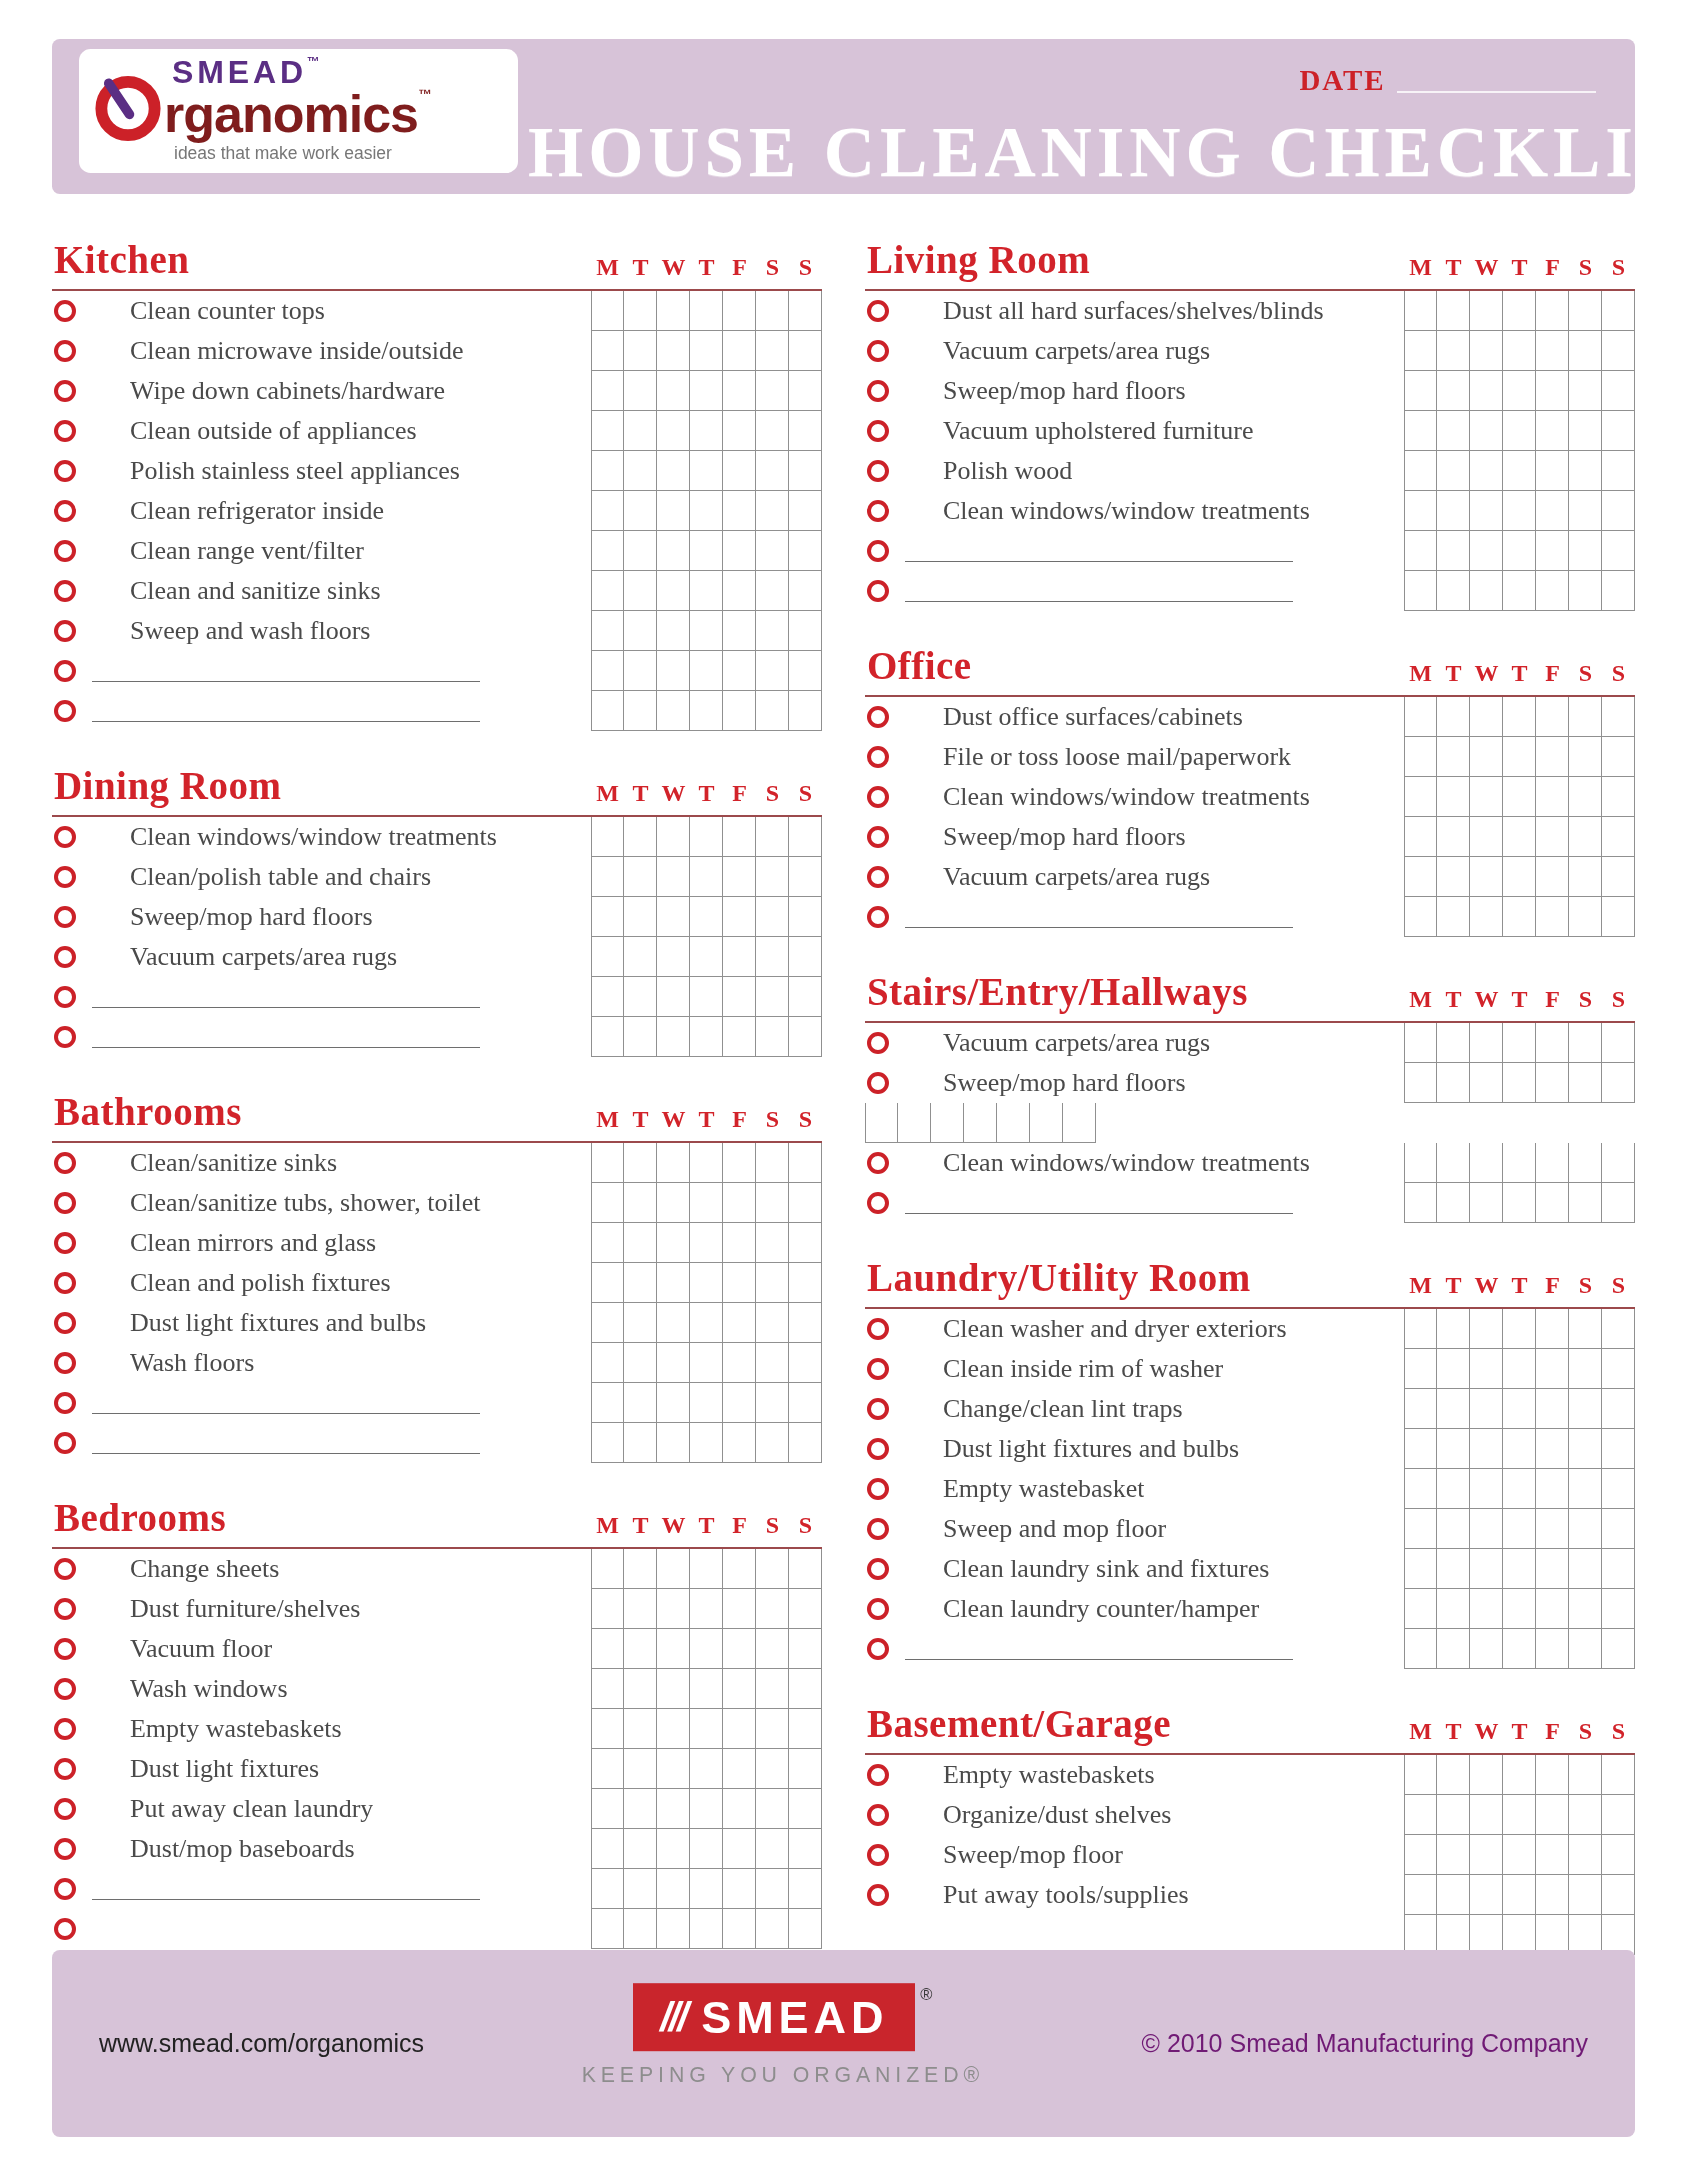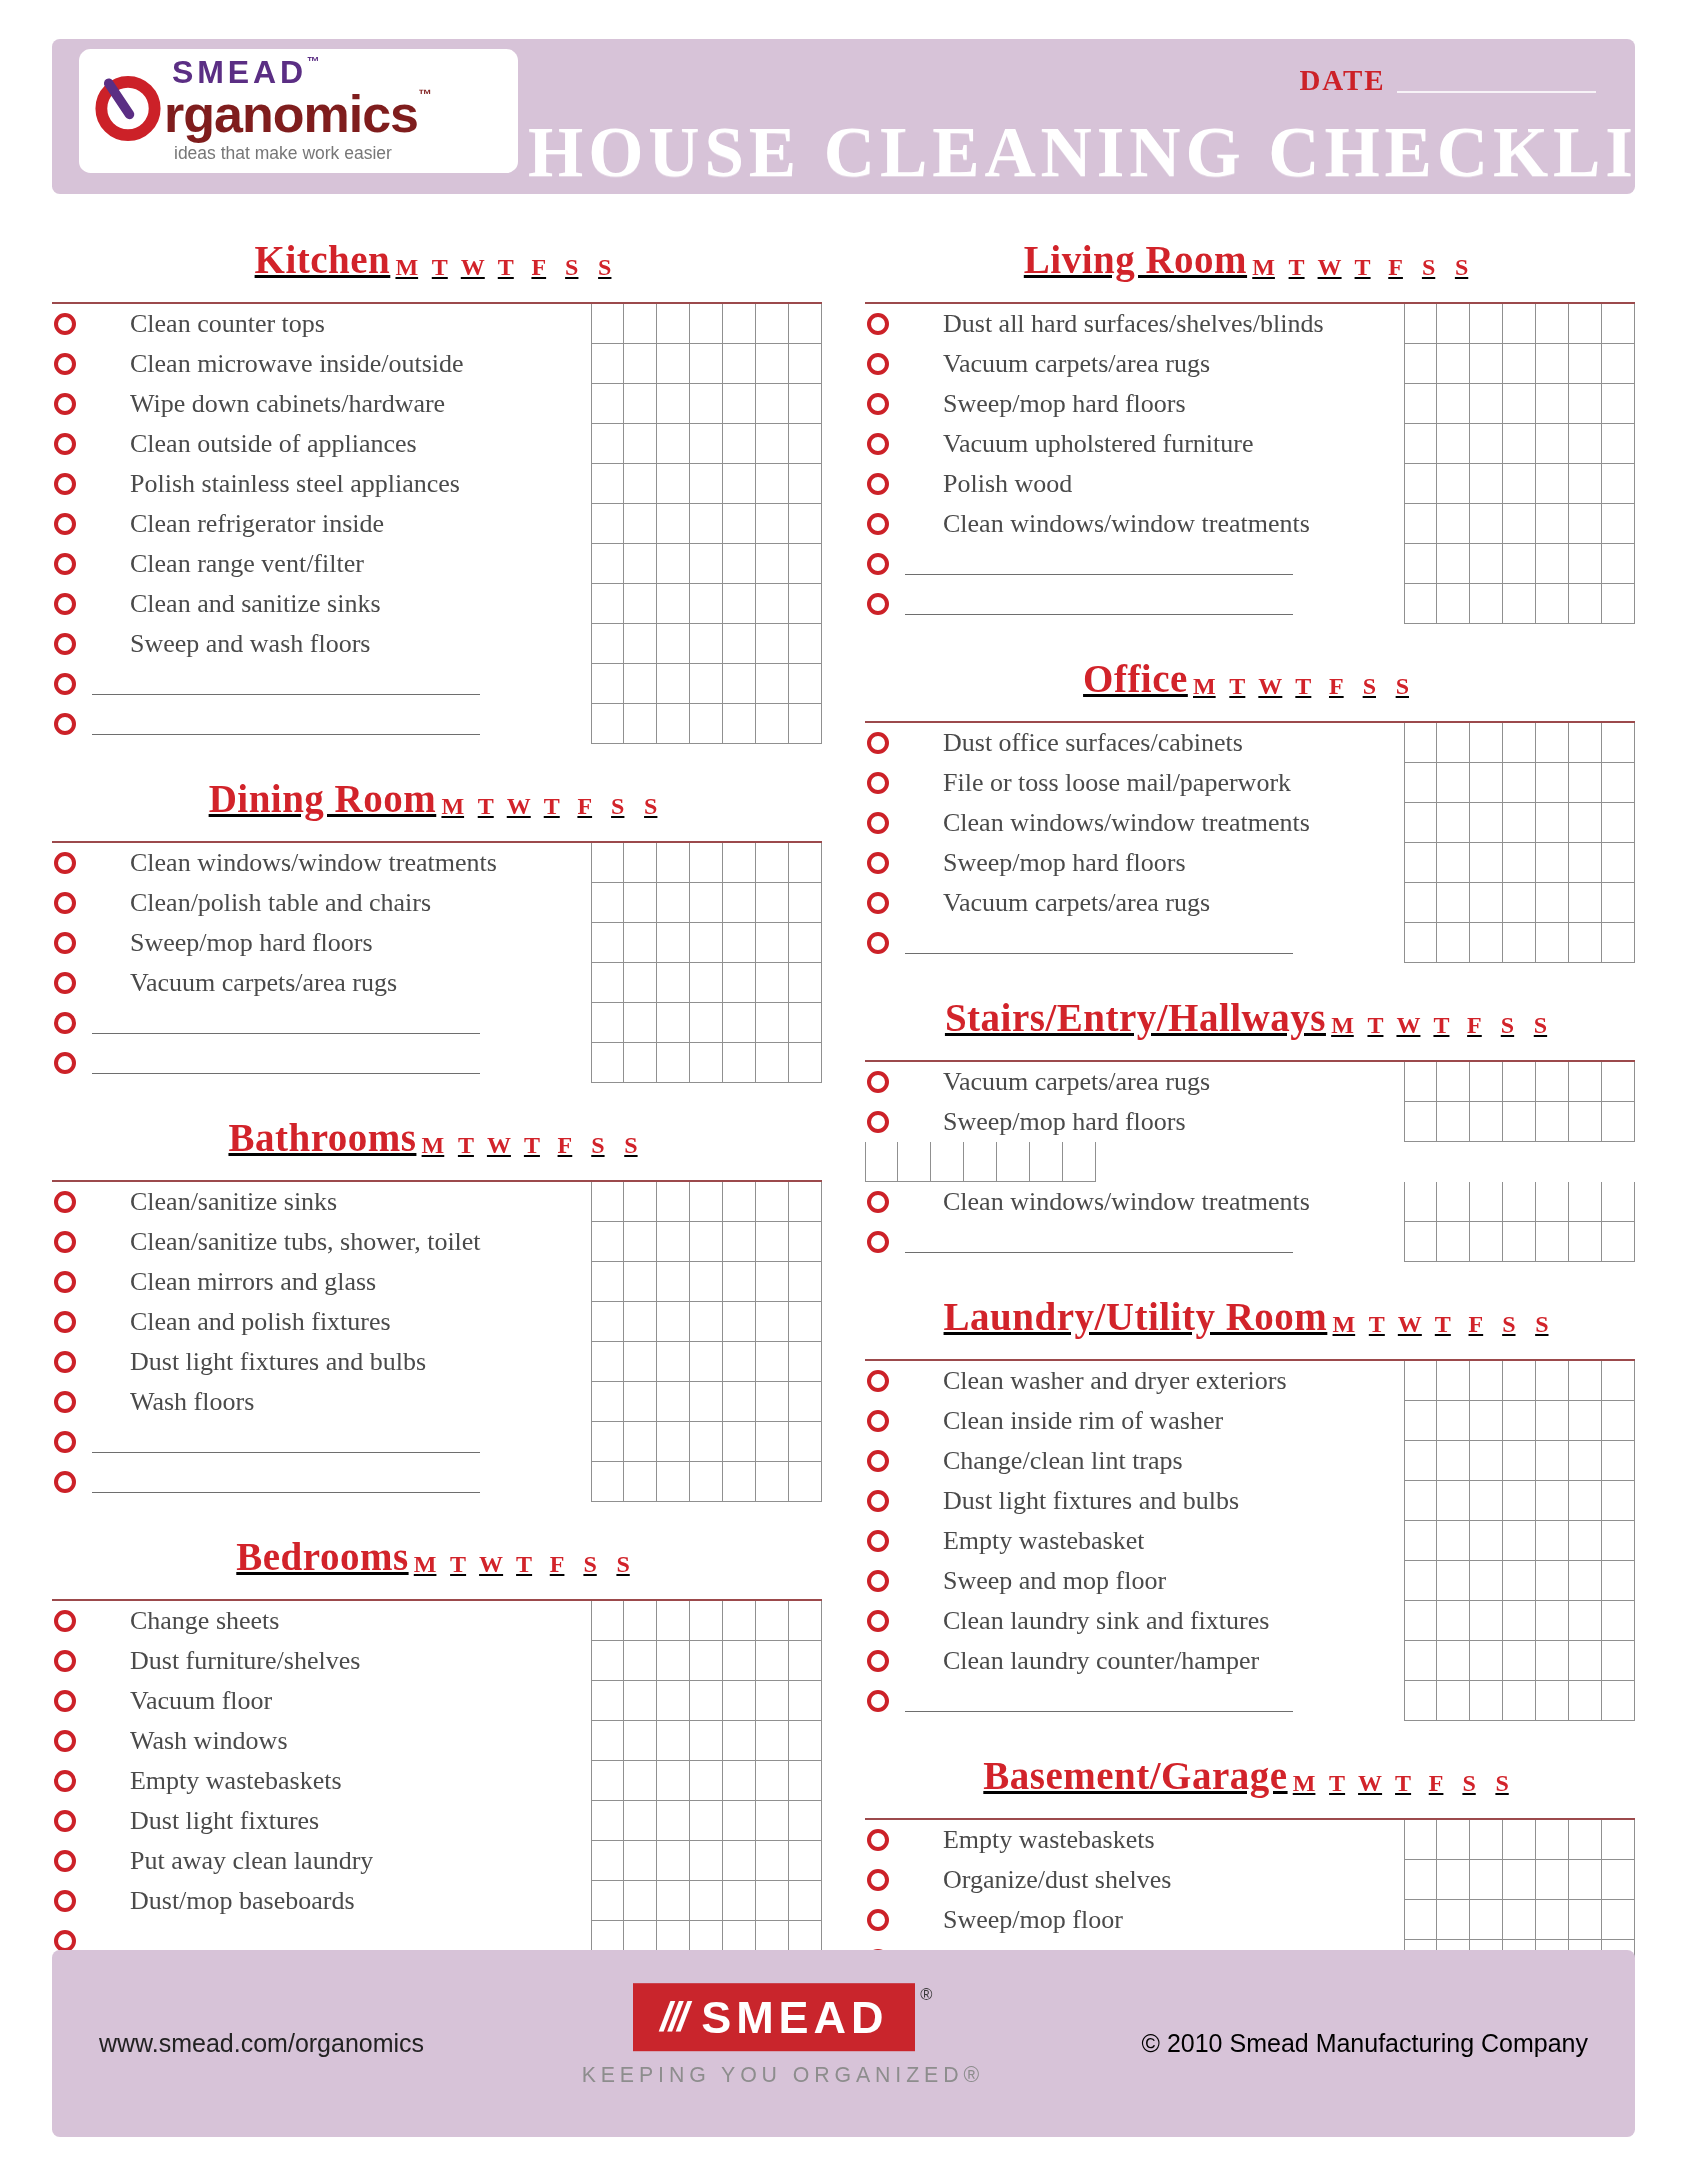--- a/index.html
+++ b/index.html
@@ -16,21 +16,21 @@
   .logo-tagline{position:absolute;left:95px;top:96px;font-family:Liberation Sans, sans-serif;font-size:17.5px;color:#777777;line-height:1;}
   .date-area{position:absolute;top:27px;right:39px;display:flex;align-items:flex-end;gap:11.6px;}
   .date-label{font-weight:bold;font-size:29px;letter-spacing:1.9px;color:#cc2128;line-height:1;}
   .date-line{display:inline-block;width:199px;height:0;border-bottom:2.9px solid rgba(255,255,255,0.8);margin-bottom:1.9px;}
   .page-title{position:absolute;left:476px;bottom:5.8px;font-weight:bold;font-size:71px;letter-spacing:4.9px;color:#ffffff;line-height:1;white-space:nowrap;text-shadow:0 1px 0 rgba(255,255,255,0.35);}
 
   
   .content{position:absolute;top:240px;left:52px;width:1583px;display:flex;gap:43px;}
   .col{width:770px;flex:0 0 770px;}
   .section{margin-bottom:35px;}
-  .section-head{display:flex;justify-content:center;align-items:flex-end;border-bottom:2.9px solid #9c4a4c;padding-bottom:23px;text-decoration:underline;}
+  .section-head{display:flex;justify-content:space-between;align-items:flex-end;border-bottom:2.9px solid #9c4a4c;padding-bottom:10px;}
   .section-title{margin:0;font-size:39px;font-weight:bold;color:#d2232a;line-height:1;letter-spacing:0.5px;padding-left:1.9px;}
   .day-headers{display:flex;width:231px;flex-shrink:0;}
   .day{width:33px;text-align:center;font-weight:bold;font-size:24px;color:#d2232a;line-height:1;}
   .rows{}
   .row{display:flex;align-items:stretch;height:40px;}
   .row-left{flex:1;display:flex;align-items:center;min-width:0;}
   .bullet{width:14.6px;height:14.6px;border:4.9px solid #cc2128;border-radius:50%;margin:0 15.5px 0 1.9px;flex-shrink:0;background:#ffffff;}
   .item-label{font-size:26px;color:#4a4a4a;white-space:nowrap;overflow:hidden;line-height:1;margin-left:38px;}
   .blank-line{width:72%;height:0;border-bottom:1.9px solid #6e6e6e;align-self:flex-end;margin-bottom:8.7px;}
   .cells{display:flex;width:231px;flex-shrink:0;}
@@ -40,21 +40,21 @@
   
   .band-bottom{position:absolute;left:52px;bottom:46px;width:1583px;height:187px;background:#d7c3d8;border-radius:7.8px;display:flex;align-items:center;justify-content:space-between;padding:0 47px;box-sizing:border-box;}
   .footer-url{font-family:"Liberation Sans",sans-serif;font-size:25px;color:#222222;}
   .footer-center{display:flex;flex-direction:column;align-items:center;gap:11.6px;transform:translateY(-7.8px);}
   .smead-logo-wrap{display:flex;align-items:flex-start;}
   .smead-box{background:#c9252c;color:#ffffff;display:flex;align-items:center;gap:15.5px;padding:11.6px 27px;}
   .smead-slashes{font-family:"Liberation Sans",sans-serif;font-weight:bold;font-style:italic;font-size:41px;letter-spacing:-2.9px;line-height:1;}
   .smead-name{font-family:"Liberation Sans",sans-serif;font-weight:bold;font-size:45px;letter-spacing:4.9px;line-height:1;}
   .smead-reg{font-family:"Liberation Sans",sans-serif;font-size:16.5px;color:#3a3a3a;margin:1.9px 0 0 4.9px;}
   .footer-tagline{font-family:"Liberation Sans",sans-serif;font-size:21.3px;letter-spacing:4.9px;color:#8d8d8d;}
-  .footer-copyright{font-family:"Liberation Sans",sans-serif;font-size:25px;color:#000000;}
+  .footer-copyright{font-family:"Liberation Sans",sans-serif;font-size:25px;color:#701a75;}
 </style>
 </head>
 <body>
 
 <div class="page">
 
   <div class="band-top">
     <div class="logo-box">
       <span class="clock-icon">
         <svg viewBox="0 0 100 100" width="74" height="74">

